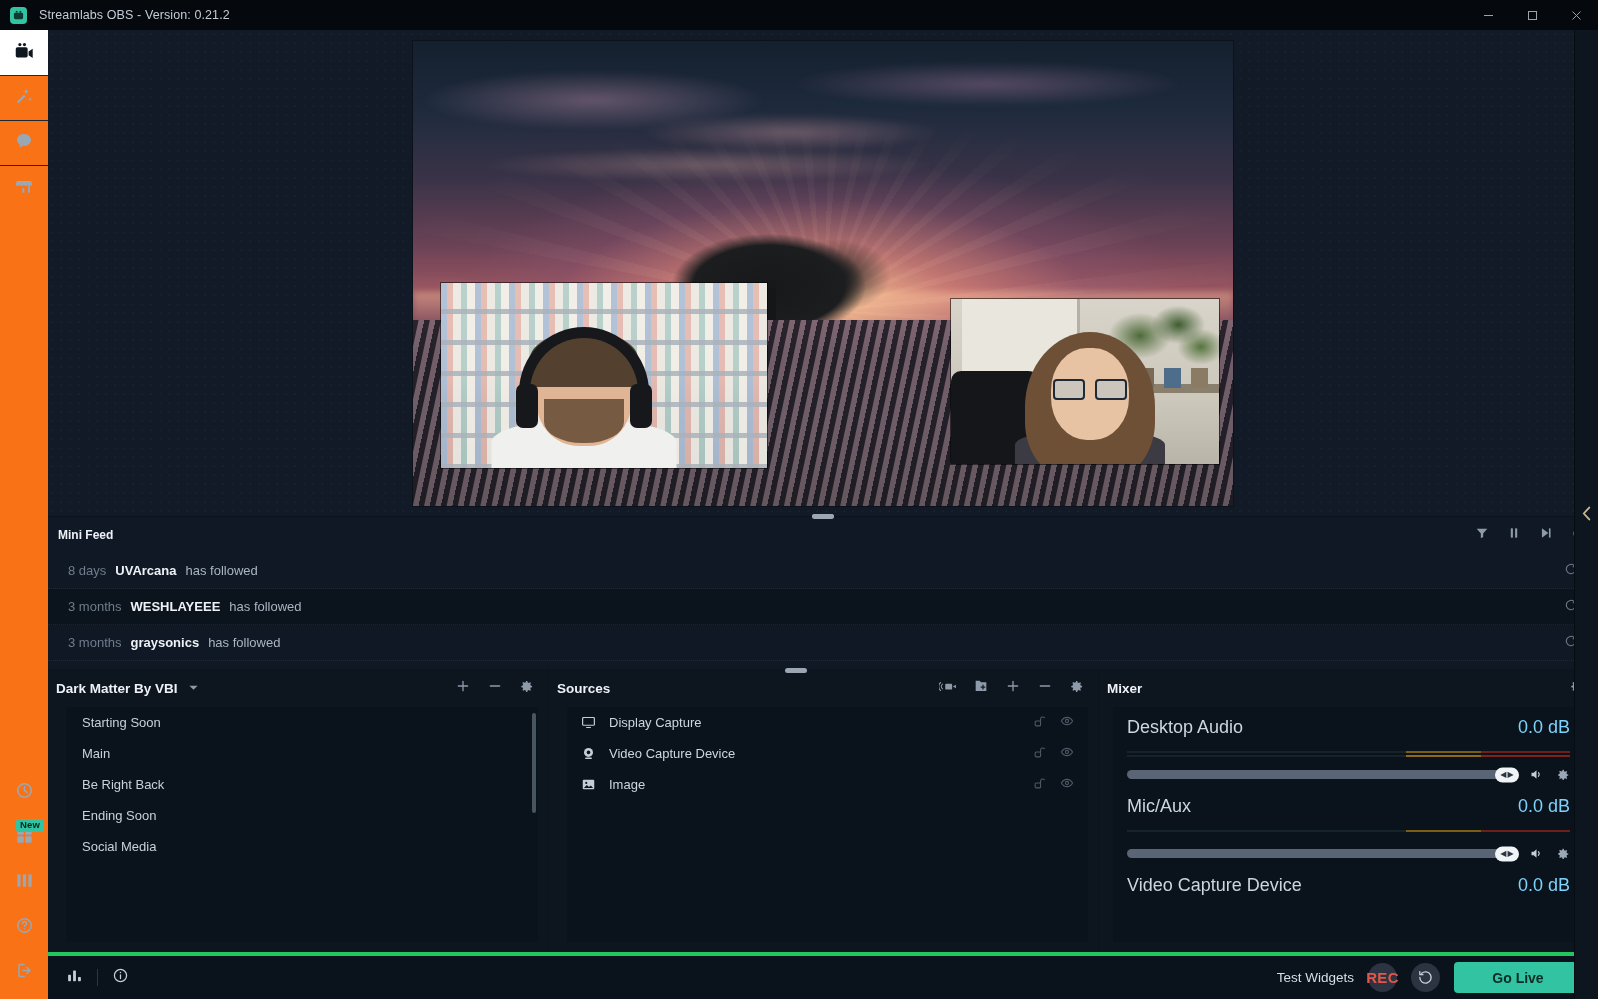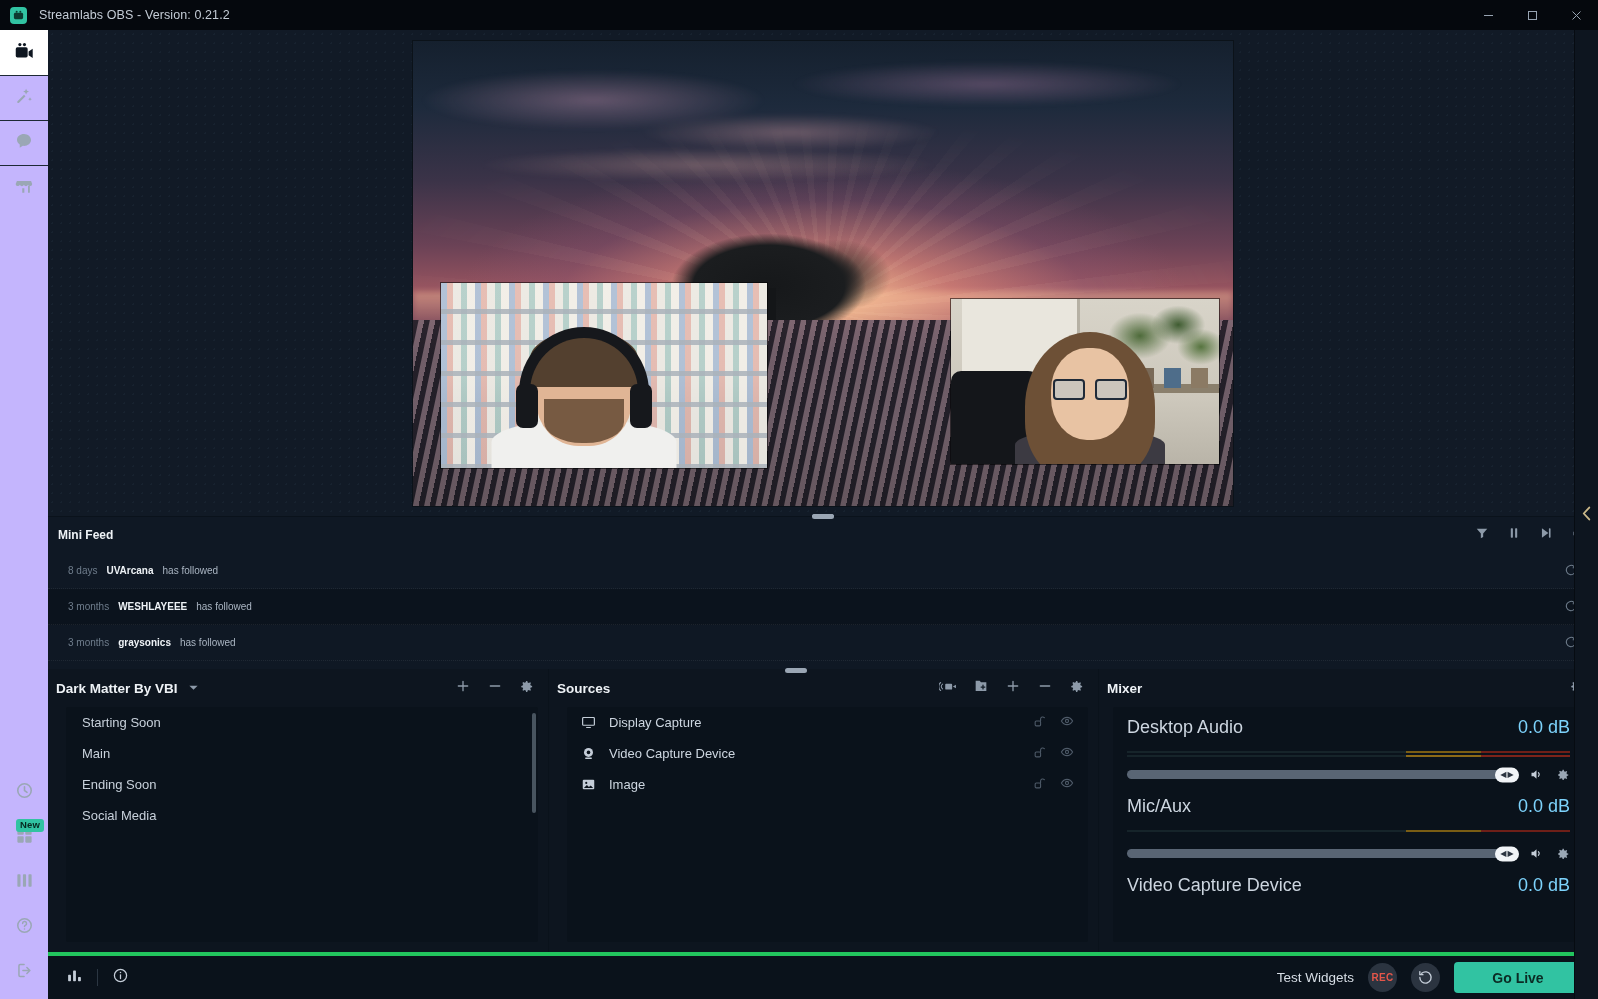--- a/index.html
+++ b/index.html
@@ -28,21 +28,21 @@
   .win-btn {
     width: 44px; height: 30px; display: flex; align-items: center; justify-content: center;
     color: #97a3b1;
   }
 
   
   .body-row { flex: 1 1 auto; display: flex; min-height: 0; }
 
   
   .nav {
-    width: 48px; flex: 0 0 48px; background: #c4b5fd; display: flex;
+    width: 48px; flex: 0 0 48px; background: #f97316; display: flex;
     flex-direction: column; align-items: stretch; position: relative; z-index: 30;
   }
   .nav-top { display: flex; flex-direction: column; }
   .nav-btm { margin-top: auto; display: flex; flex-direction: column; padding-bottom: 4px; }
   .nav-item {
     height: 45px; display: flex; align-items: center; justify-content: center;
     color: #9aa7b5; position: relative;
   }
   .nav-item + .nav-item { border-top: 1px solid #1d2835; }
   .nav-item.active { background: #ffffff; color: #0e1620; }
@@ -167,21 +167,21 @@
   
   .minifeed { background:#0f1824; flex:0 0 152px; display:flex; flex-direction:column; position:relative; }
   .mf-head {
     height:36px; display:flex; align-items:center; padding:0 12px 0 10px; position:relative;
   }
   .mf-title { font-size:12px; font-weight:bold; color:#eef2f6; }
   .mf-tools { margin-left:auto; display:flex; align-items:center; gap:18px; color:#8d9aa9; }
   .mf-list { flex:1 1 auto; overflow:hidden; position:relative; }
   .mf-row {
     height:36px; display:flex; align-items:center; padding:0 20px 0 20px;
-    font-size:10px; border-bottom:1px dotted rgba(255,255,255,.07);
+    font-size:13px; border-bottom:1px dotted rgba(255,255,255,.07);
   }
   .mf-row.alt { background:#0b131d; }
   .mf-time { color:#6f7d8c; margin-right:9px; }
   .mf-name { color:#eef2f6; font-weight:bold; margin-right:9px; }
   .mf-act { color:#aab5c2; }
   .mf-refresh { margin-left:auto; color:#6f7d8c; }
   .mf-scroll { position:absolute; right:2px; top:4px; width:4px; height:58px; border-radius:2px; background:#48545f; }
 
   
   .panels { flex:1 1 auto; display:flex; min-height:0; background:#0d151f; position:relative; }
@@ -239,21 +239,21 @@
     padding:0 16px 0 18px; border-top:4px solid #22c55e;
   }
   .bb-left { display:flex; align-items:center; gap:14px; color:#c4cdd8; }
   .bb-divider { width:1px; height:17px; background:#2b3642; }
   .bb-right { margin-left:auto; display:flex; align-items:center; gap:14px; }
   .test-widgets { font-size:13.5px; color:#d7dee6; }
   .circ-btn {
     width:29px; height:29px; border-radius:50%; background:#2b3440;
     display:flex; align-items:center; justify-content:center;
   }
-  .rec-label { font-size:10px; font-weight:bold; color:#e4564a; letter-spacing:.3px; }
+  .rec-label { font-size:15px; font-weight:bold; color:#e4564a; letter-spacing:.3px; }
   .golive {
     width:128px; height:31px; border-radius:4px; background:#31c3a2;
     display:flex; align-items:center; justify-content:center;
     color:#0b2b24; font-size:14px; font-weight:bold;
   }
 
   
   .right-rail {
     position:absolute; right:0; top:30px; bottom:0; width:24px; background:#0d151f;
     display:flex; align-items:center; justify-content:center; z-index:20;
@@ -515,20 +515,21 @@
               <span>
                 <svg width="15" height="15" viewBox="0 0 24 24" fill="currentColor">
                     <path d="M12 8.4A3.6 3.6 0 1 0 12 15.6 3.6 3.6 0 0 0 12 8.4zm9 4.6v-2l-2.3-.5a6.9 6.9 0 0 0-.8-2l1.3-2-1.4-1.4-2 1.3a6.9 6.9 0 0 0-2-.8L13.3 3h-2l-.5 2.3a6.9 6.9 0 0 0-2 .8l-2-1.3-1.4 1.4 1.3 2a6.9 6.9 0 0 0-.8 2L3.6 11v2l2.3.5c.17.72.45 1.4.8 2l-1.3 2 1.4 1.4 2-1.3c.63.36 1.3.64 2 .8l.5 2.3h2l.5-2.3c.72-.17 1.4-.45 2-.8l2 1.3 1.4-1.4-1.3-2c.36-.63.64-1.3.8-2z"></path>
                   </svg>
               </span>
             </div>
           </div>
           <div class="p-body">
             <div class="list-row">Starting Soon</div>
             <div class="list-row">Main</div>
+            <div class="list-row">Be Right Back</div>
             <div class="list-row">Ending Soon</div>
             <div class="list-row">Social Media</div>
             <div class="sc-scroll"></div>
           </div>
         </div>
 
         <div class="panel p-sources">
           <div class="p-head">
             <div class="p-title">Sources</div>
             <div class="p-tools">

